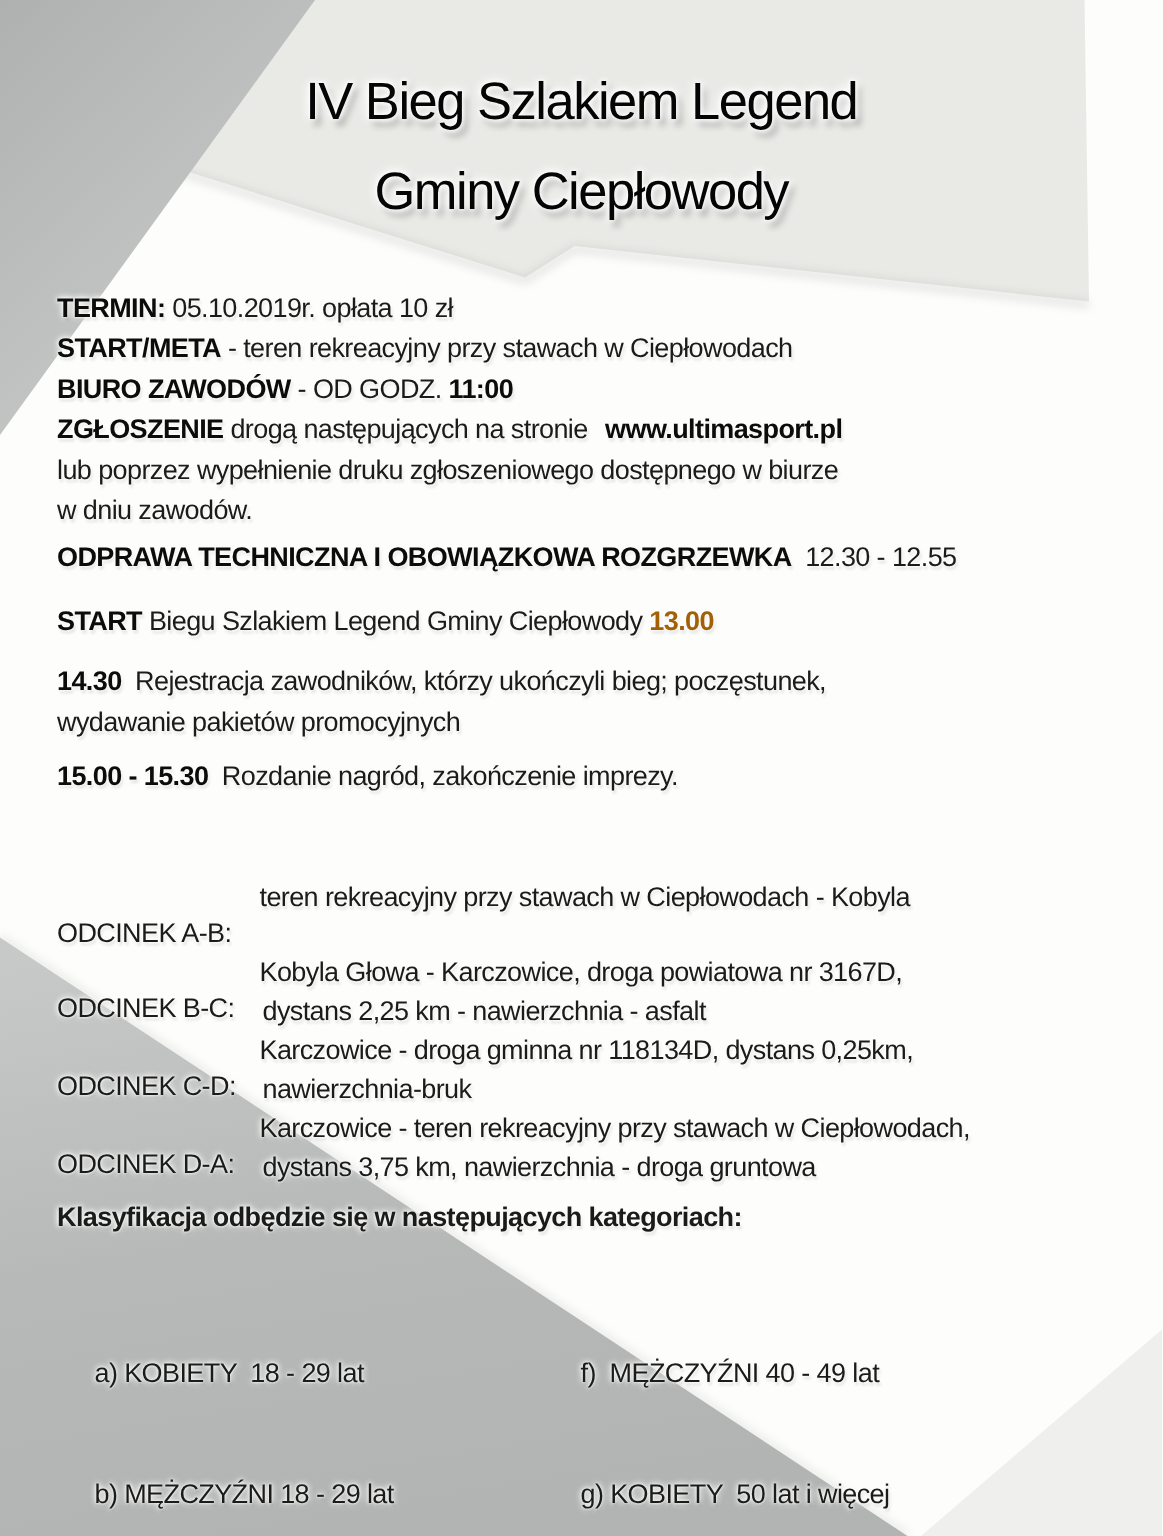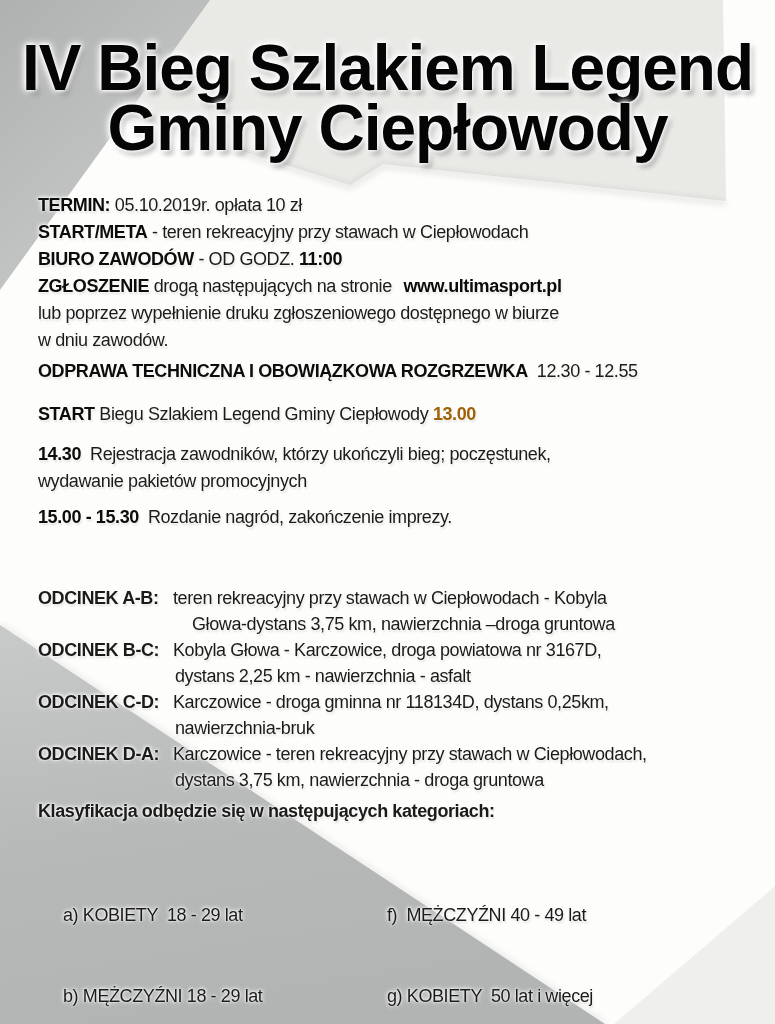--- a/index.html
+++ b/index.html
@@ -12,21 +12,21 @@
     color:#1b1b19;
   }
   .bg { position:absolute; left:0; top:0; width:775px; height:1024px; }
 
   .layer { position:absolute; left:38px; right:18px; }
 
   
   .title {
     position:absolute; left:0; right:0; top:38px;
     text-align:center;
-    font-size:64px; line-height:60px; font-weight:bold;
+    font-size:35px; line-height:60px; font-weight:normal;
     letter-spacing:-1px;
     color:#050505;
     text-shadow:
       0 0 3px #ffffff, 0 0 5px #ffffff, 0 0 8px #ffffff,
       0 0 10px rgba(255,255,255,.9),
       3px 4px 5px rgba(0,0,0,.40);
   }
 
   
   .body-text {
@@ -44,21 +44,21 @@
   .rozdanie    { top:504px; }
   .opis        { top:549px; font-weight:bold; }
   .odcinki     { top:585px; line-height:26px; }
   .klasy       { top:798px; font-weight:bold; }
 
   .time-gap { margin-left:9px; }
   .url-gap  { margin-left:7px; }
   .red-time { font-weight:bold; }
 
   .seg { display:flex; }
-  .seg .lbl { flex:0 0 135px; font-weight:bold; }
+  .seg .lbl { flex:0 0 135px; font-weight:normal;margin-top:24px; }
   .seg .txt { flex:1 1 auto; }
   .seg .l2  { padding-left:2px; }
   .seg.seg-first .l2 { padding-left:19px; }
 
   .col { position:absolute; top:0; white-space:pre; }
   .col-left  { left:0px; }
   .col-right { left:324px; }
   .col div { height:27px; }
   .cats-wrap { position:absolute; left:38px; right:0; top:848px; height:150px;margin-left:25px; }
 </style>
@@ -128,21 +128,20 @@
   <section class="layer body-text rozdanie">
     <p><b>15.00 - 15.30</b><span class="time-gap">Rozdanie nagród, zakończenie imprezy.</span></p>
   </section>
 
 
   <section class="layer body-text odcinki">
     <div class="seg seg-first">
       <div class="lbl">ODCINEK A-B:</div>
       <div class="txt">
         <div class="l1">teren rekreacyjny przy stawach w Ciepłowodach - Kobyla</div>
-        <div class="l2">Głowa-dystans 3,75 km, nawierzchnia –droga gruntowa</div>
       </div>
     </div>
     <div class="seg">
       <div class="lbl">ODCINEK B-C:</div>
       <div class="txt">
         <div class="l1">Kobyla Głowa - Karczowice, droga powiatowa nr 3167D,</div>
         <div class="l2">dystans 2,25 km - nawierzchnia - asfalt</div>
       </div>
     </div>
     <div class="seg">

